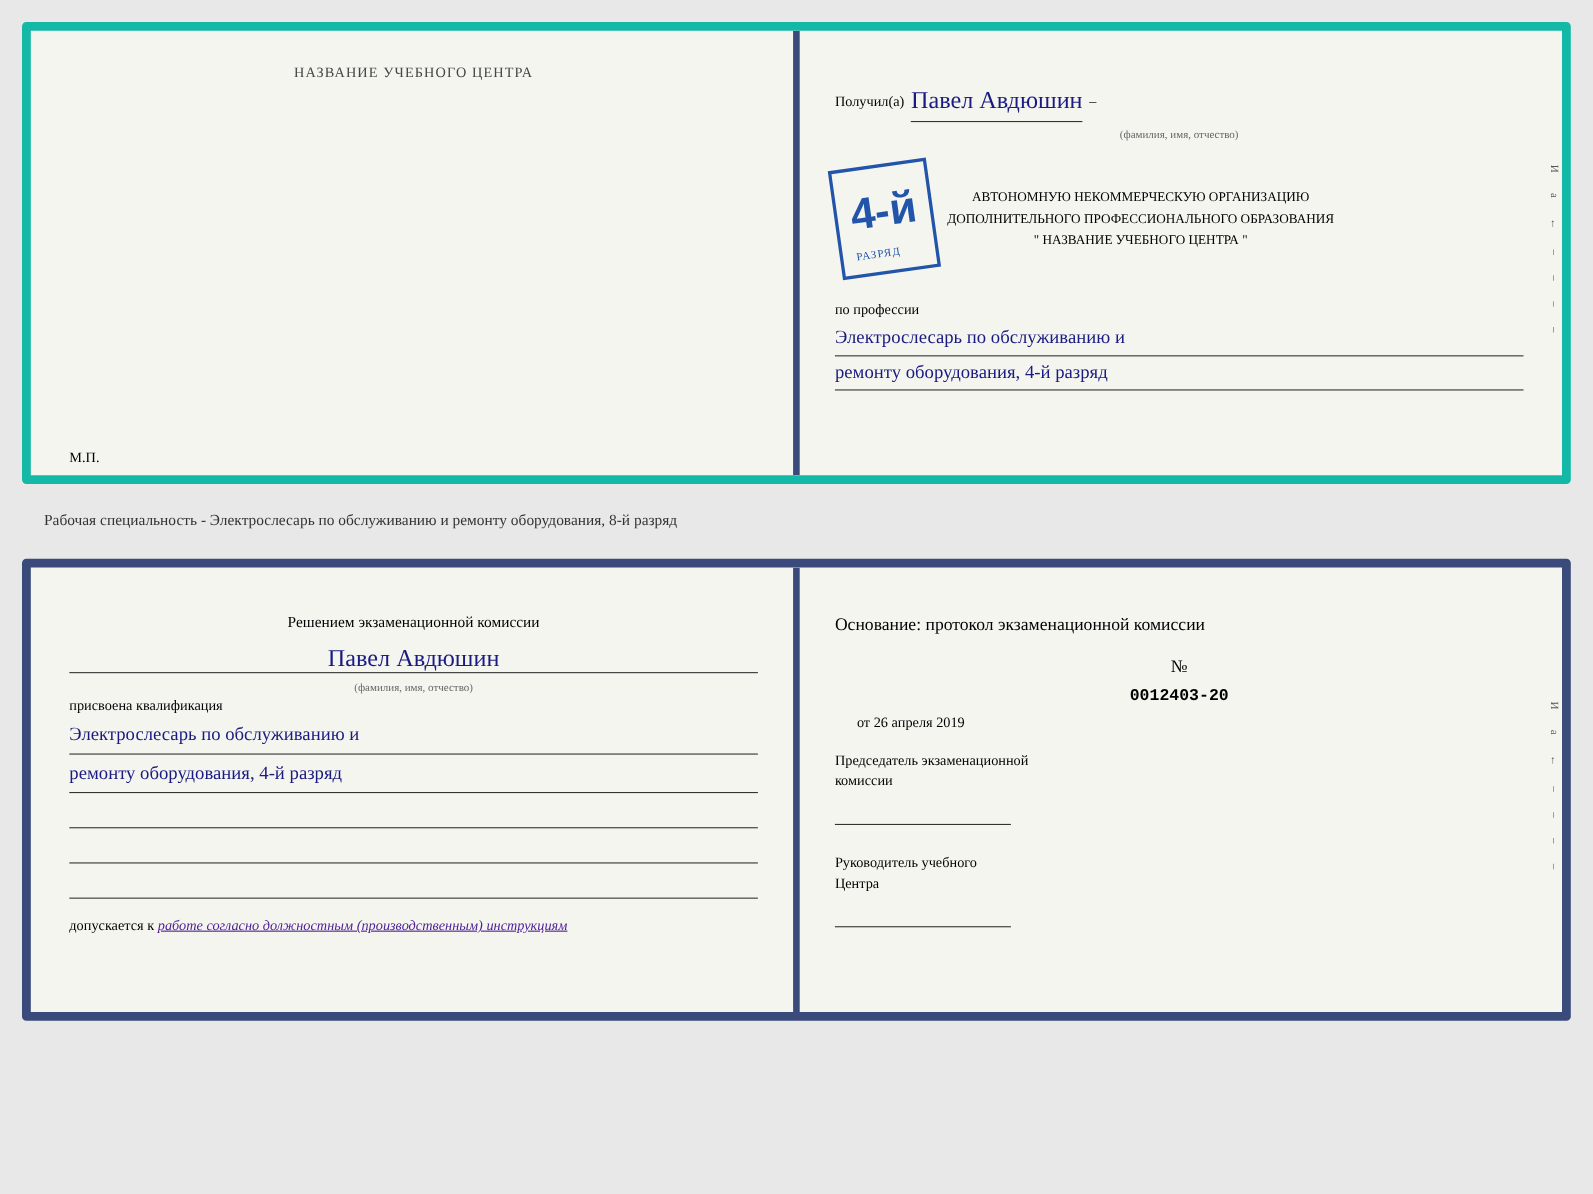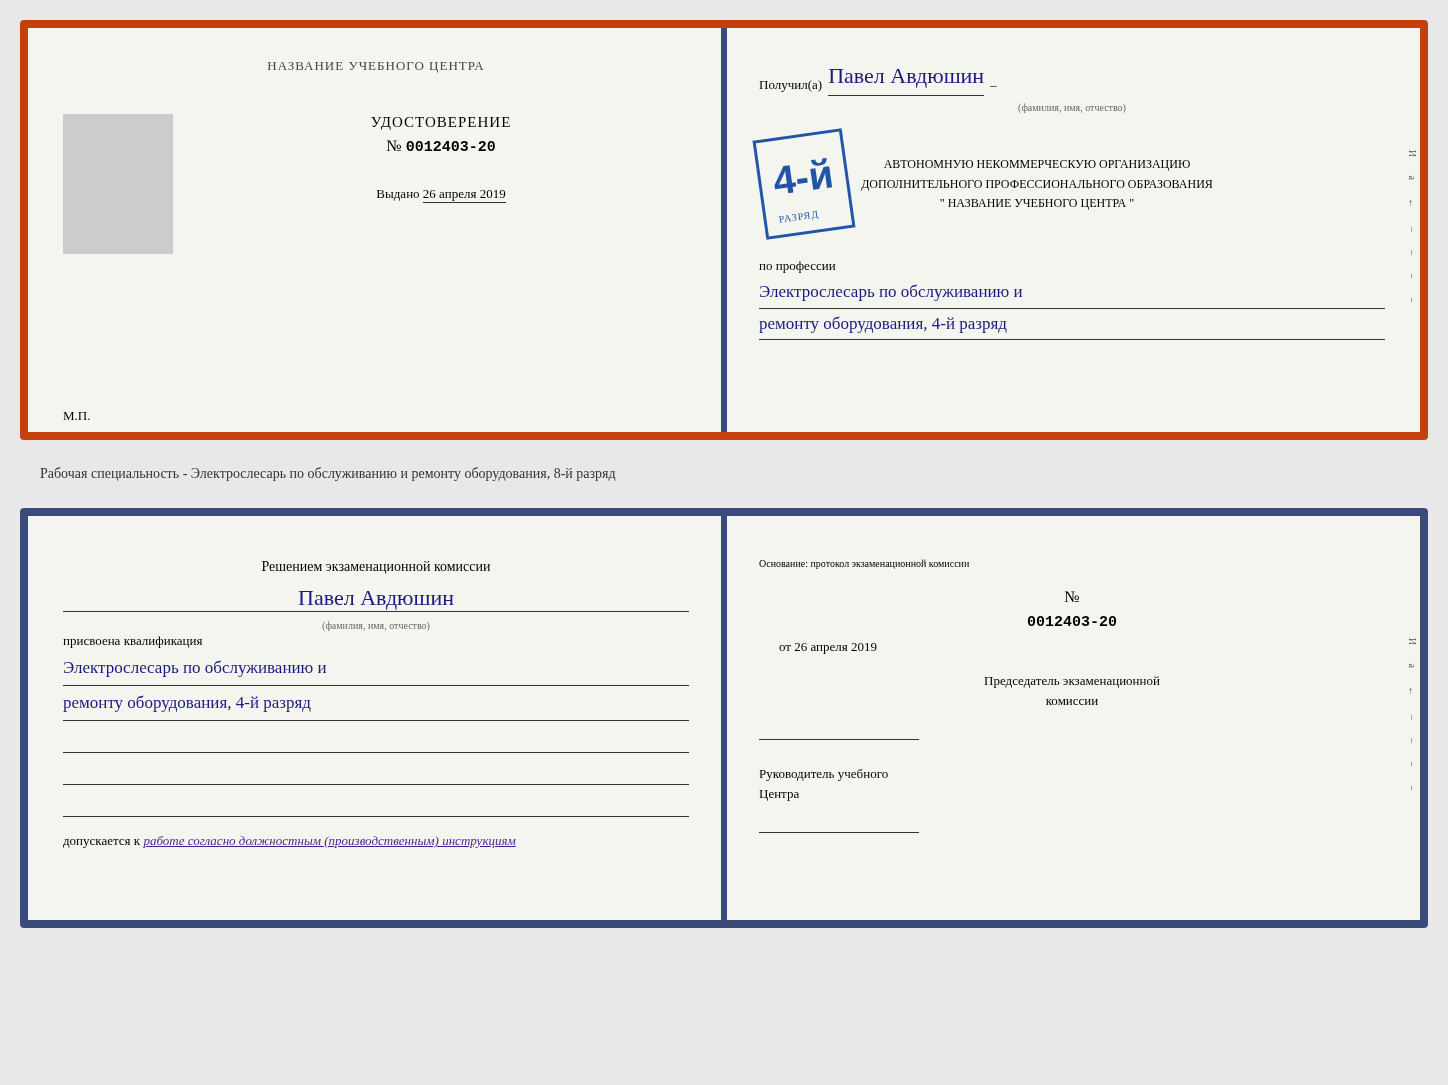--- a/index.html
+++ b/index.html
@@ -14,21 +14,21 @@
     .page-wrapper {
       display: flex;
       flex-direction: column;
       gap: 16px;
     }
 
     
     .document-top {
       display: flex;
       background: #f5f5f0;
-      border: 8px solid #c2410c;
+      border: 8px solid #14b8a6;
       border-radius: 4px;
       min-height: 420px;
       position: relative;
       overflow: hidden;
     }
 
     
     .document-top::after {
       content: '';
       position: absolute;
@@ -114,23 +114,24 @@
     }
 
     
     .right-top {
       font-size: 13px;
       line-height: 1.6;
     }
 
     .poluchil-line {
       display: flex;
-      align-items: flex-end;
+      align-items: center;
       gap: 6px;
       margin-bottom: 4px;
+      margin-top: 15px;
     }
 
     .poluchil-text {
       font-size: 13px;
     }
 
     .handwritten-name {
       font-family: 'Segoe Script', cursive, 'Times New Roman';
       font-size: 22px;
       color: #1a1a80;
@@ -273,21 +274,21 @@
     }
 
     .dopusk-value {
       font-style: italic;
       text-decoration: underline;
       color: #4c1d95;
     }
 
     
     .osnovanie-title {
-      font-size: 10px;
+      font-size: 16px;
       line-height: 1.6;
       margin-bottom: 16px;
     }
 
     .protokol-number {
       font-size: 15px;
       font-weight: bold;
       font-family: 'Courier New', monospace;
       text-align: center;
       display: block;
@@ -297,21 +298,20 @@
     .ot-line {
       font-size: 13px;
       margin: 4px 0 16px 0;
       padding-left: 20px;
     }
 
     .chairman-block {
       margin-top: 4px;
       font-size: 13px;
       line-height: 1.5;
-      text-align: center;
     }
 
     .signature-line {
       border-bottom: 1px solid #333;
       width: 160px;
       height: 24px;
       margin: 6px 0;
     }
 
     .rukovoditel-block {
@@ -339,34 +339,20 @@
 </head>
 <body>
 
 <div class="page-wrapper">
 
   <div class="document-top">
 
     <div class="doc-left">
       <div class="left-top-title">НАЗВАНИЕ УЧЕБНОГО ЦЕНТРА</div>
 
-      <div class="left-photo-area">
-        <div class="photo-placeholder"></div>
-        <div class="left-center-content">
-          <div class="udostoverenie-label">УДОСТОВЕРЕНИЕ</div>
-          <div>
-            <span>№</span>
-            <span class="doc-number">0012403-20</span>
-          </div>
-          <div class="vydano-line">
-            <span>Выдано</span>
-            <span class="underline-value">26 апреля 2019</span>
-          </div>
-        </div>
-      </div>
 
       <div class="mp-label">М.П.</div>
     </div>
 
     <div class="doc-right">
       <div class="right-top">
 
         <div class="poluchil-line">
           <span class="poluchil-text">Получил(a)</span>
           <span class="handwritten-name">Павел Авдюшин</span>

